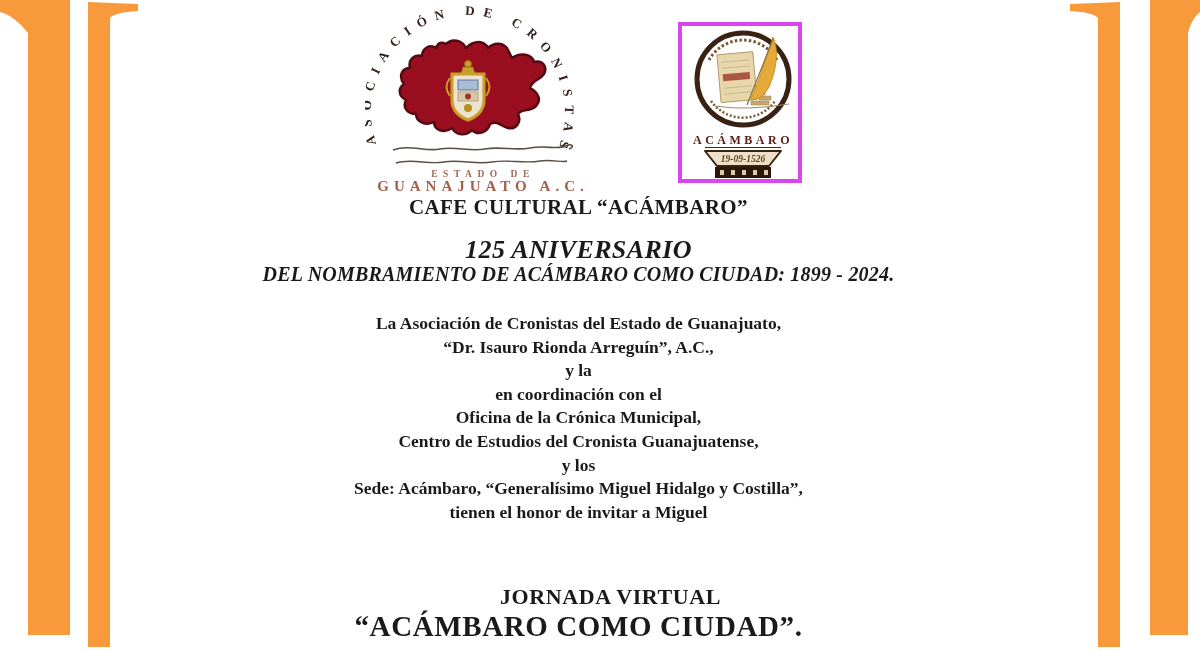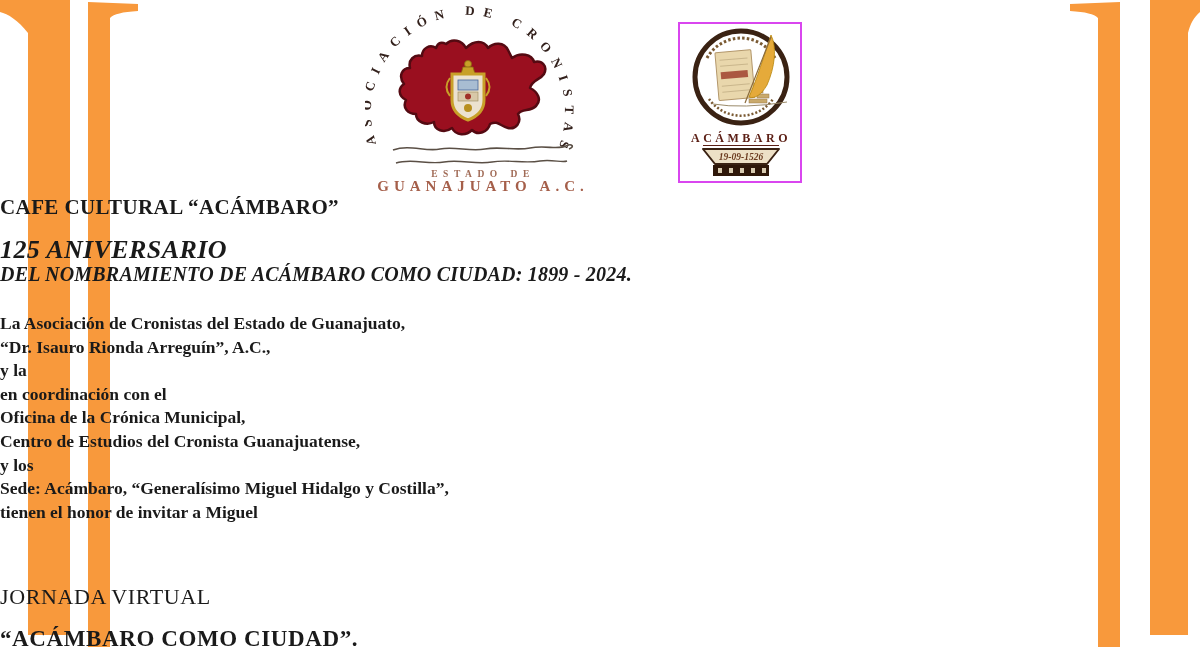--- a/index.html
+++ b/index.html
@@ -7,29 +7,29 @@
     width:1200px;height:652px;position:relative;overflow:hidden;
     background:#ffffff;
     font-family:"Liberation Serif", serif;
     color:#1a1a1a;
   }
   svg{display:block;}
   .frame-svg{position:absolute;left:0;top:0;width:1200px;height:652px;pointer-events:none;}
   .logo-cronistas{position:absolute;left:365px;top:5px;width:230px;height:192px;}
   .logo-acambaro{
     position:absolute;left:678px;top:22px;width:124px;height:161px;
-    background:#ffffff;border:2px solid #d946ef;box-sizing:border-box;
+    background:#ffffff;border:4px solid #d946ef;box-sizing:border-box;
   }
-  .txt{position:absolute;left:0;width:1157px;text-align:left;white-space:nowrap;}
+  .txt{position:absolute;left:0;width:1157px;text-align:center;white-space:nowrap;}
   .t-title   {top:195px;font-size:21px;font-weight:bold;letter-spacing:.4px;}
   .t-sub1    {top:235px;font-size:26px;font-weight:bold;font-style:italic;letter-spacing:.4px;}
   .t-sub2    {top:263px;font-size:20px;font-weight:bold;font-style:italic;letter-spacing:.2px;}
   .t-body    {top:312px;font-size:17.5px;font-weight:bold;line-height:23.6px;}
-  .t-event1  {top:584px;font-size:22px;font-weight:normal;letter-spacing:.6px;}
-  .t-event2  {top:626px;font-size:23px;font-weight:bold;letter-spacing:.6px;}
+  .t-event1  {top:584px;font-size:22px;font-weight:bold;letter-spacing:.6px;padding-left:32px;}
+  .t-event2  {top:610px;font-size:29px;font-weight:bold;letter-spacing:.6px;}
 </style>
 </head>
 <body>
 
 <svg class="frame-svg" viewBox="0 0 1200 652">
   <path fill="#F8993C" d="M0,0 L70,0 L70,635 L28,635 L28,33 C18,20 8,14 0,12 Z"></path>
   <path fill="#F8993C" d="M88,2 L138,4 L138,11 C122,12 114,14 110,18 L110,647 L88,647 Z"></path>
   <path fill="#F8993C" d="M1120,2 L1070,4 L1070,11 C1086,12 1094,14 1098,18 L1098,647 L1120,647 Z"></path>
   <path fill="#F8993C" d="M1150,0 L1200,0 L1200,12 C1194,17 1190,24 1188,33 L1188,635 L1150,635 Z"></path>
 </svg>

